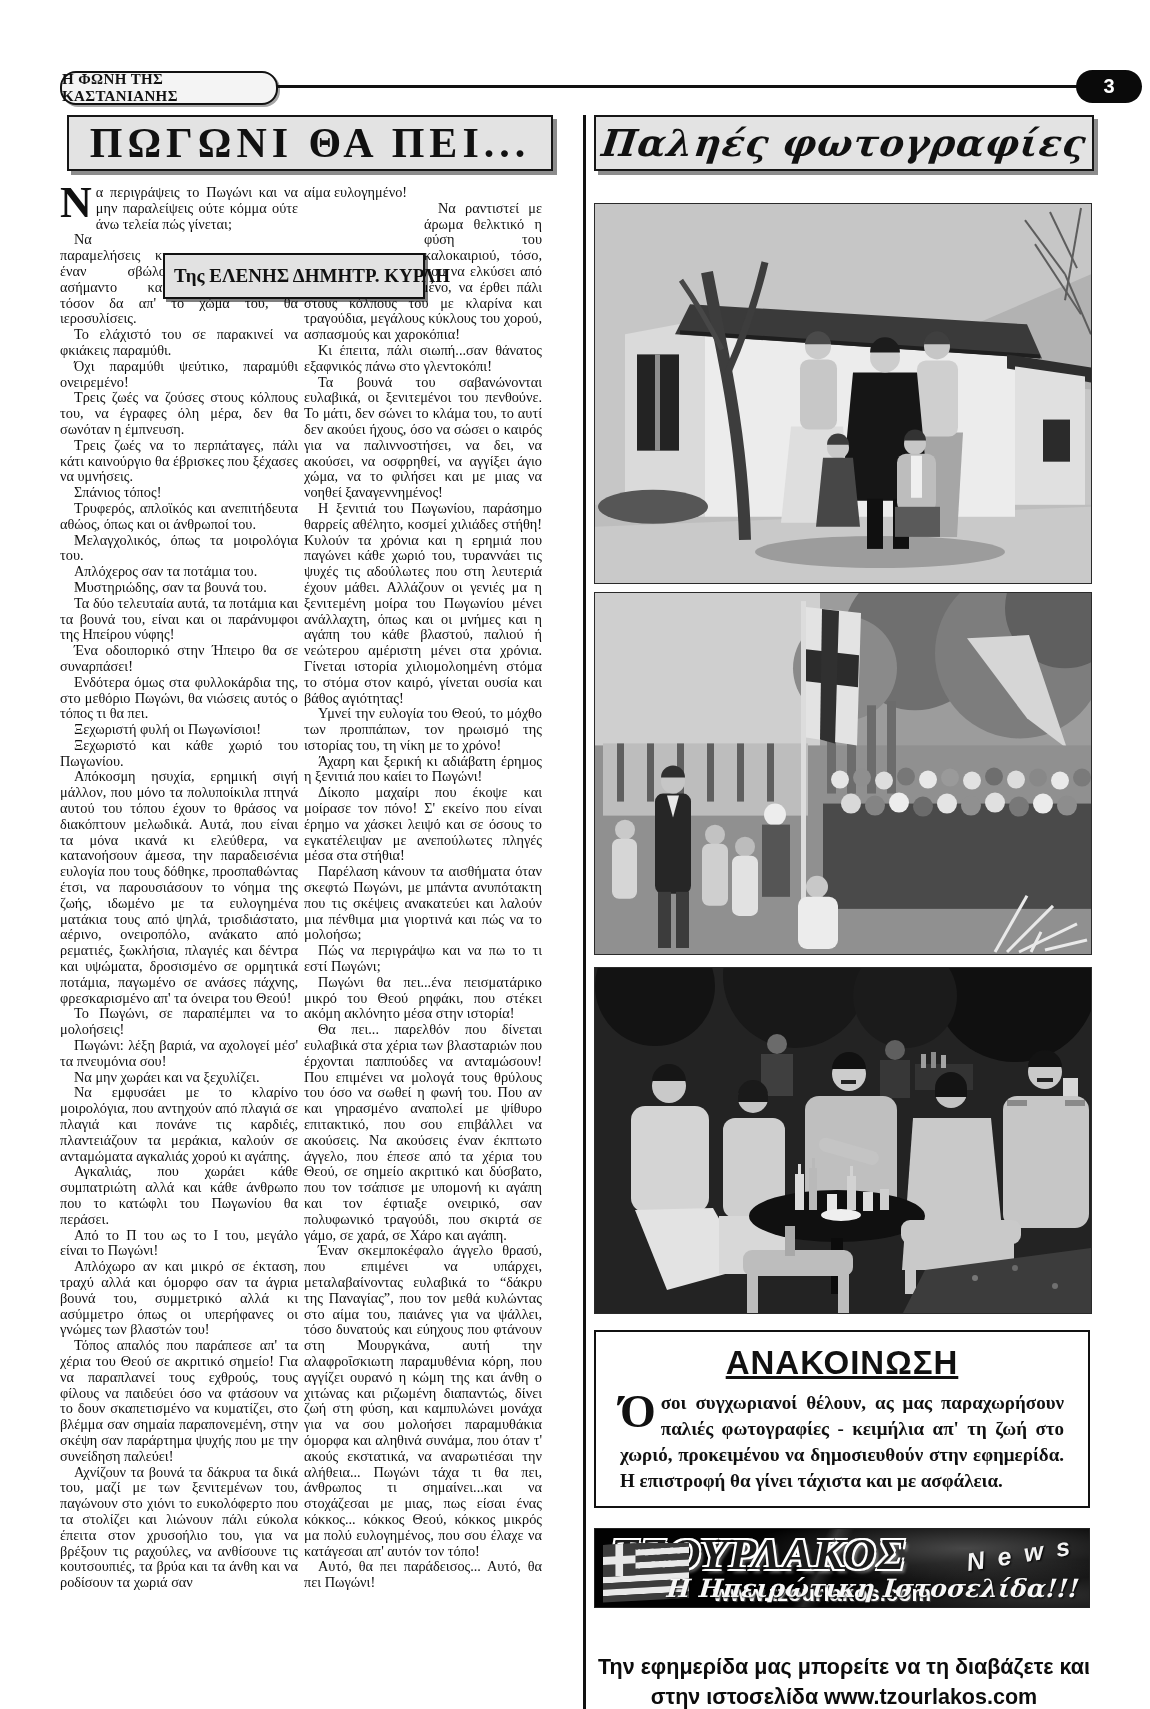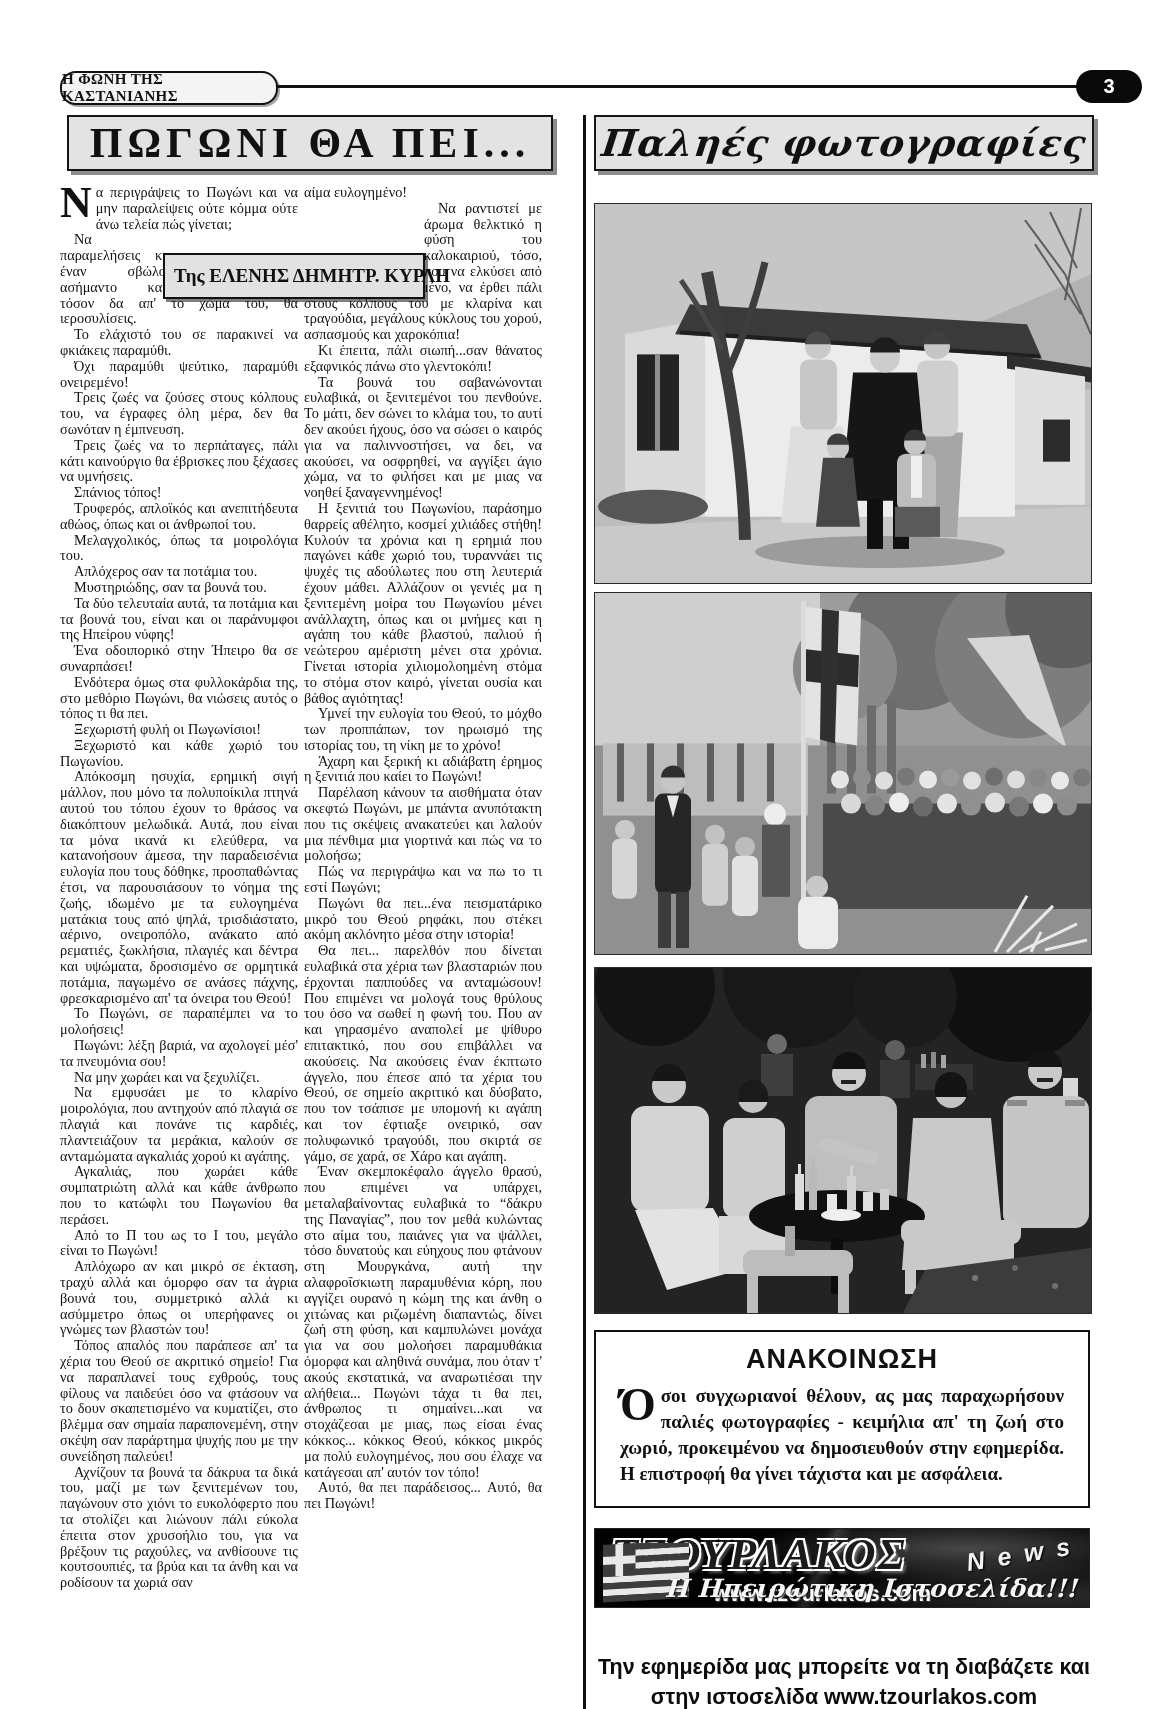--- a/index.html
+++ b/index.html
@@ -42,21 +42,21 @@
 
   
   .photo{position:absolute;left:594px;width:496px;margin:0;border:1px solid #2a2a2a;background:#bbb;overflow:hidden;}
   .photo svg{display:block;width:100%;height:100%;}
   .photo1{top:203px;height:379px;}
   .photo2{top:592px;height:361px;}
   .photo3{top:967px;height:345px;}
 
   
   .announcement{position:absolute;left:594px;top:1330px;width:496px;height:178px;border:2px solid #111;background:#fff;box-sizing:border-box;}
-  .announcement h2{margin:12px 0 8px 0;text-align:center;font-family:"Liberation Sans",sans-serif;font-size:27px;letter-spacing:1px;}
+  .announcement h2{margin:12px 0 8px 0;text-align:center;font-family:"Liberation Sans",sans-serif;font-size:33px;letter-spacing:1px;text-decoration:underline;}
   .announcement p{margin:0;padding:0 24px;text-align:justify;font-weight:bold;font-size:19px;line-height:26px;}
   .dropcap2{float:left;font-size:46px;line-height:40px;font-weight:bold;padding:2px 5px 0 0;}
 
   
   .banner{position:absolute;left:594px;top:1528px;width:496px;height:80px;background:
       radial-gradient(ellipse at 75% 25%, rgba(255,255,255,.28), transparent 42%),
       radial-gradient(ellipse at 90% 85%, rgba(255,255,255,.18), transparent 38%),
       linear-gradient(115deg, transparent 44%, rgba(255,255,255,.14) 46%, transparent 49%),
       #020202;
     overflow:hidden;border:1px solid #222;box-sizing:border-box;}
@@ -121,20 +121,21 @@
       <p>Αχνίζουν τα βουνά τα δάκρυα τα δικά του, μαζί με των ξενιτεμένων του, παγώνουν στο χιόνι το ευκολόφερτο που τα στολίζει και λιώνουν πάλι εύκολα έπειτα στον χρυσοήλιο του, για να βρέξουν τις ραχούλες, να ανθίσουνε τις κουτσουπιές, τα βρύα και τα άνθη και να ροδίσουν τα χωριά σαν</p>
     </div>
   <div class="col col2">
       <p class="cont">αίμα ευλογημένο!</p>
       <p><span class="notch-l"></span>Να ραντιστεί με άρωμα θελκτικό η φύση του καλοκαιριού, τόσο, που να ελκύσει από μακριά κάθε ξενιτεμένο, να έρθει πάλι στους κόλπους του με κλαρίνα και τραγούδια, μεγάλους κύκλους του χορού, ασπασμούς και χαροκόπια!</p>
       <p>Κι έπειτα, πάλι σιωπή...σαν θάνατος εξαφνικός πάνω στο γλεντοκόπι!</p>
       <p>Τα βουνά του σαβανώνονται ευλαβικά, οι ξενιτεμένοι του πενθούνε. Το μάτι, δεν σώνει το κλάμα του, το αυτί δεν ακούει ήχους, όσο να σώσει ο καιρός για να παλιννοστήσει, να δει, να ακούσει, να οσφρηθεί, να αγγίξει άγιο χώμα, να το φιλήσει και με μιας να νοηθεί ξαναγεννημένος!</p>
       <p>Η ξενιτιά του Πωγωνίου, παράσημο θαρρείς αθέλητο, κοσμεί χιλιάδες στήθη! Κυλούν τα χρόνια και η ερημιά που παγώνει κάθε χωριό του, τυραννάει τις ψυχές τις αδούλωτες που στη λευτεριά έχουν μάθει. Αλλάζουν οι γενιές μα η ξενιτεμένη μοίρα του Πωγωνίου μένει ανάλλαχτη, όπως και οι μνήμες και η αγάπη του κάθε βλαστού, παλιού ή νεώτερου αμέριστη μένει στα χρόνια. Γίνεται ιστορία χιλιομολοημένη στόμα το στόμα στον καιρό, γίνεται ουσία και βάθος αγιότητας!</p>
       <p>Υμνεί την ευλογία του Θεού, το μόχθο των προππάπων, τον ηρωισμό της ιστορίας του, τη νίκη με το χρόνο!</p>
       <p>Άχαρη και ξερική κι αδιάβατη έρημος η ξενιτιά που καίει το Πωγώνι!</p>
+      <p>Δίκοπο μαχαίρι που έκοψε και μοίρασε τον πόνο! Σ' εκείνο που είναι έρημο να χάσκει λειψό και σε όσους το εγκατέλειψαν με ανεπούλωτες πληγές μέσα στα στήθια!</p>
       <p>Παρέλαση κάνουν τα αισθήματα όταν σκεφτώ Πωγώνι, με μπάντα ανυπότακτη που τις σκέψεις ανακατεύει και λαλούν μια πένθιμα μια γιορτινά και πώς να το μολοήσω;</p>
       <p>Πώς να περιγράψω και να πω το τι εστί Πωγώνι;</p>
       <p>Πωγώνι θα πει...ένα πεισματάρικο μικρό του Θεού ρηφάκι, που στέκει ακόμη ακλόνητο μέσα στην ιστορία!</p>
       <p>Θα πει... παρελθόν που δίνεται ευλαβικά στα χέρια των βλασταριών που έρχονται παππούδες να ανταμώσουν! Που επιμένει να μολογά τους θρύλους του όσο να σωθεί η φωνή του. Που αν και γηρασμένο αναπολεί με ψίθυρο επιτακτικό, που σου επιβάλλει να ακούσεις. Να ακούσεις έναν έκπτωτο άγγελο, που έπεσε από τα χέρια του Θεού, σε σημείο ακριτικό και δύσβατο, που τον τσάπισε με υπομονή κι αγάπη και τον έφτιαξε ονειρικό, σαν πολυφωνικό τραγούδι, που σκιρτά σε γάμο, σε χαρά, σε Χάρο και αγάπη.</p>
       <p>Έναν σκεμποκέφαλο άγγελο θρασύ, που επιμένει να υπάρχει, μεταλαβαίνοντας ευλαβικά το “δάκρυ της Παναγίας”, που τον μεθά κυλώντας στο αίμα του, παιάνες για να ψάλλει, τόσο δυνατούς και εύηχους που φτάνουν στη Μουργκάνα, αυτή την αλαφροΐσκιωτη παραμυθένια κόρη, που αγγίζει ουρανό η κώμη της και άνθη ο χιτώνας και ριζωμένη διαπαντώς, δίνει ζωή στη φύση, και καμπυλώνει μονάχα για να σου μολοήσει παραμυθάκια όμορφα και αληθινά συνάμα, που όταν τ' ακούς εκστατικά, να αναρωτιέσαι την αλήθεια... Πωγώνι τάχα τι θα πει, άνθρωπος τι σημαίνει...και να στοχάζεσαι με μιας, πως είσαι ένας κόκκος... κόκκος Θεού, κόκκος μικρός μα πολύ ευλογημένος, που σου έλαχε να κατάγεσαι απ' αυτόν τον τόπο!</p>
       <p>Αυτό, θα πει παράδεισος... Αυτό, θα πει Πωγώνι!</p>
     </div>
 
   <div class="v-divider"></div>
 

